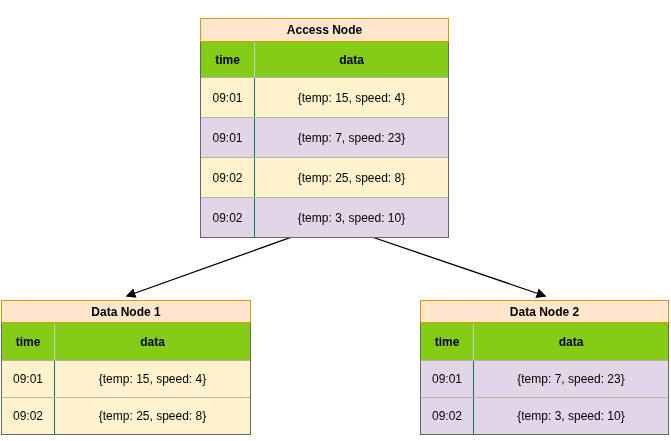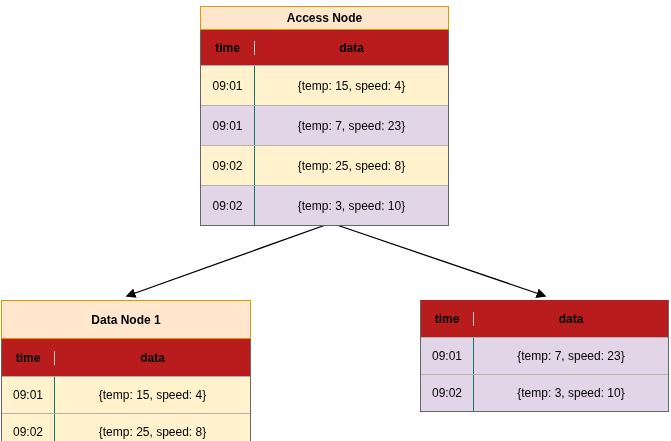--- a/index.html
+++ b/index.html
@@ -27,46 +27,46 @@
   .node-body {
     border: 1px solid #666666;
     border-top: none;
     box-sizing: border-box;
   }
   .row {
     display: flex;
     box-sizing: border-box;
   }
   .row + .row { border-top: 1px solid #b9b2a7; }
-  .row.colhead { background: #b91c1c; font-weight: bold; align-items: center; }
+  .row.colhead { background: #84cc16; font-weight: bold; }
   .row.colhead + .row { border-top: 1px solid #b0b0b0; }
   .row.fill-yellow { background: #FFF2CC; }
   .row.fill-purple { background: #E1D5E7; }
   .cell {
     display: flex;
     align-items: center;
     justify-content: center;
     text-align: center;
     box-sizing: border-box;
   }
   .cell.time { border-right: 1px solid #0f766e; }
   .colhead .cell.time { border-right: 1px solid #c9c9c9; }
 
   
-  #access-node { left: 200px; top: 6px; width: 249px; }
+  #access-node { left: 200px; top: 18px; width: 249px; }
   #access-node .node-header { height: 24px; }
   #access-node .row.colhead { height: 35px; }
   #access-node .row.data-row { height: 40px; }
   #access-node .cell.time { width: 54px; }
   #access-node .cell.data { flex: 1; }
 
   
   #data-node-1 { left: 1px; top: 300px; width: 250px; }
   #data-node-2 { left: 420px; top: 300px; width: 249px; }
-  #data-node-1 .node-header, #data-node-2 .node-header { height: 39px; }
+  #data-node-1 .node-header, #data-node-2 .node-header { height: 23px; }
   #data-node-1 .row.colhead, #data-node-2 .row.colhead { height: 37px; }
   #data-node-1 .row.data-row, #data-node-2 .row.data-row { height: 37px; }
   #data-node-1 .cell.time, #data-node-2 .cell.time { width: 53px; }
   #data-node-1 .cell.data, #data-node-2 .cell.data { flex: 1; }
 
   #arrow-layer {
     position: absolute;
     left: 0; top: 0;
     width: 671px; height: 441px;
     pointer-events: none;
@@ -125,20 +125,21 @@
         <div class="cell data">{temp: 15, speed: 4}</div>
       </div>
       <div class="row data-row fill-yellow">
         <div class="cell time">09:02</div>
         <div class="cell data">{temp: 25, speed: 8}</div>
       </div>
     </div>
   </div>
 
   <div class="node" id="data-node-2">
+    <div class="node-header">Data Node 2</div>
     <div class="node-body">
       <div class="row colhead">
         <div class="cell time">time</div>
         <div class="cell data">data</div>
       </div>
       <div class="row data-row fill-purple">
         <div class="cell time">09:01</div>
         <div class="cell data">{temp: 7, speed: 23}</div>
       </div>
       <div class="row data-row fill-purple">

